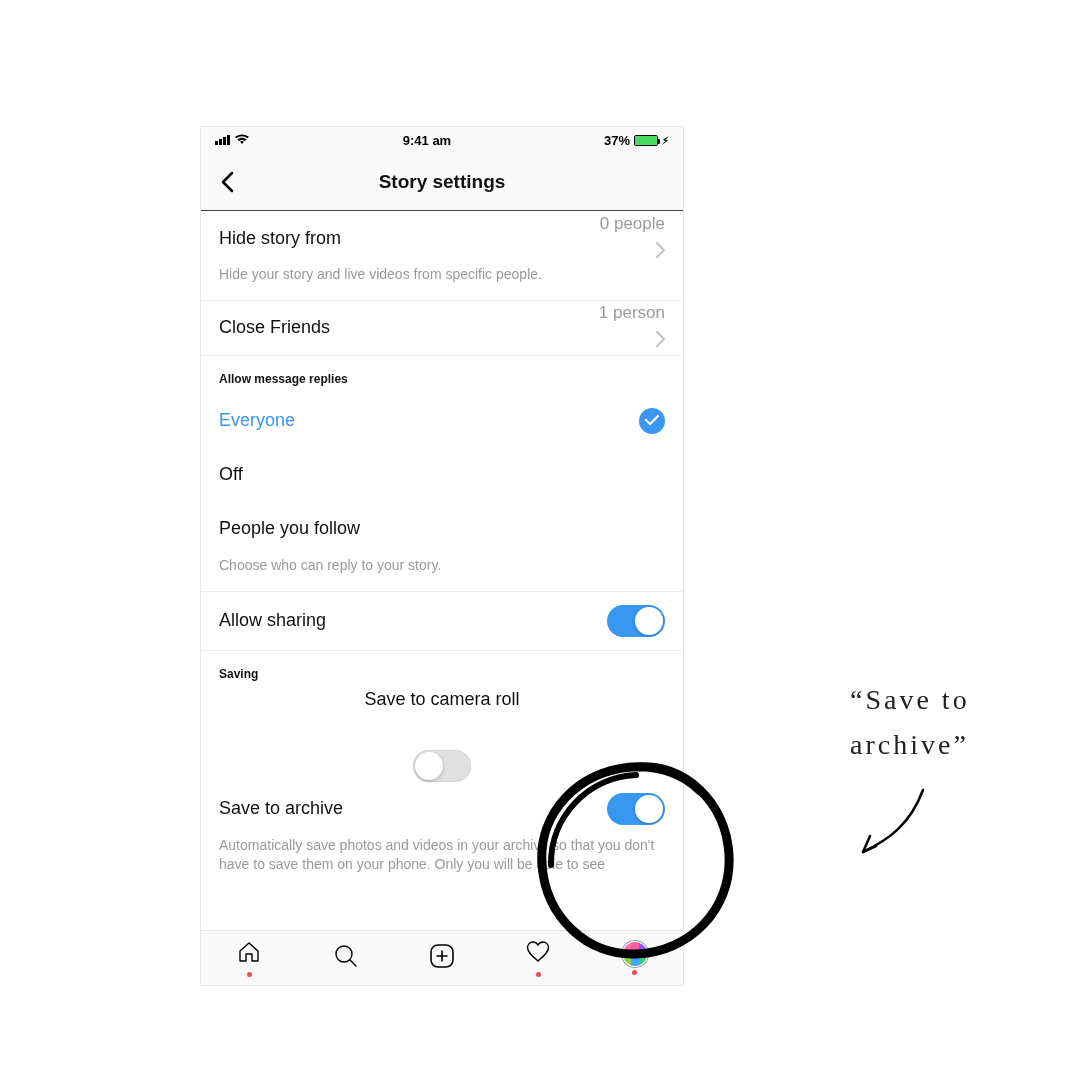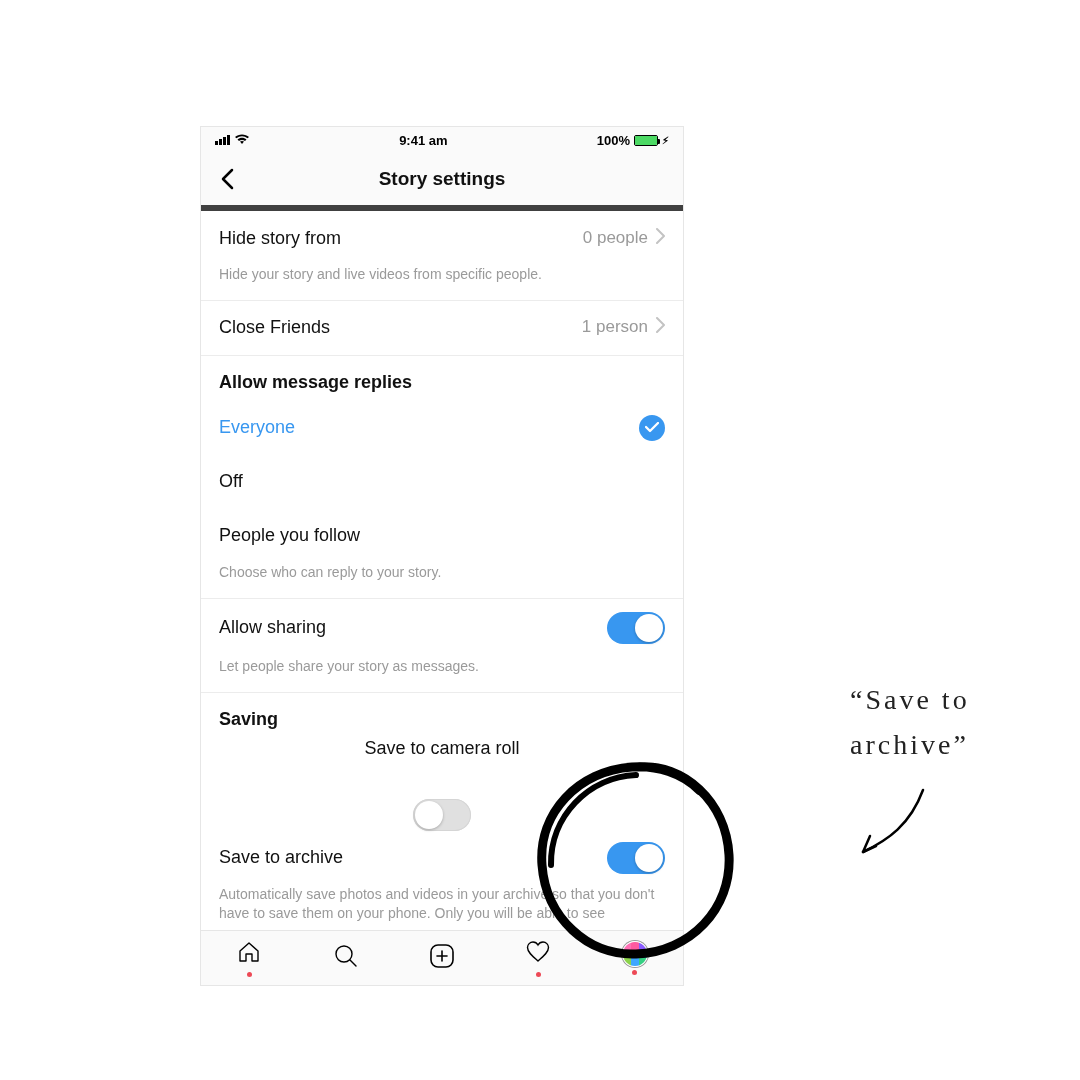--- a/index.html
+++ b/index.html
@@ -50,21 +50,21 @@
   .battery::after { content:""; position:absolute; right:-3px; top:3px; width:2px; height:5px; background:#000; border-radius:0 1px 1px 0;}
   .battery-fill { height: 100%; width: 100%; background: #4cd964; border-radius:1px; }
   .bolt { font-size: 10px; }
   
   .nav-header {
     height: 58px;
     display: flex;
     align-items: center;
     justify-content: center;
     position: relative;
-    border-bottom: 6px solid #404040;
+    border-bottom: 1px solid #404040;
     background: #fafafa;
   }
   .back-chevron {
     position: absolute;
     left: 10px;
     width: 32px; height: 32px;
     display: flex; align-items: center; justify-content: center;
     cursor: pointer;
   }
   .nav-title { font-size: 19px; font-weight: 700; color: #111; }
@@ -77,30 +77,30 @@
   .section { background:#fff; }
   .row {
     display: flex;
     align-items: center;
     justify-content: space-between;
     padding: 0 18px;
     min-height: 54px;
     gap: 40px;
   }
   .row-main { font-size: 18px; color: #111; }
-  .row-value { font-size: 17px; color: #9a9a9a; display:flex; align-items:flex-start; gap:8px; }
+  .row-value { font-size: 17px; color: #9a9a9a; display:flex; align-items:flex-end; gap:8px;flex-direction:column; }
   .chev-right { color:#c3c3c3; }
   .caption {
     padding: 0 18px 16px 18px;
     font-size: 14px;
     color: #9a9a9a;
     line-height: 1.35;
   }
   .sep { border-top: 1px solid #ececec; }
-  .sec-head { font-size: 18px; font-weight: 700; color:#111; padding: 16px 18px 8px 18px; }
+  .sec-head { font-size: 12px; font-weight: 700; color:#111; padding: 16px 18px 8px 18px; }
   .radio-row {
     display:flex; align-items:center; justify-content:space-between;
     padding: 12px 18px; min-height: 54px; gap: 12px;
   }
   .radio-label { font-size: 18px; color:#111; }
   .radio-label.selected { color: #3897f0; }
   .radio-check {
     width: 26px; height: 26px; border-radius: 50%;
     background: #3897f0; display:flex; align-items:center; justify-content:center;
     color:#fff;
@@ -182,21 +182,21 @@
           <span></span>
         </div>
       <span class="wifi">
         <svg width="16" height="12" viewBox="0 0 16 12">
             <path d="M8 11 L10 8.5 C9 7.8 7 7.8 6 8.5 Z M3.5 6.5 C6 4.2 10 4.2 12.5 6.5 L11 8 C9.2 6.5 6.8 6.5 5 8 Z M1 4 C4.5 0.5 11.5 0.5 15 4 L13.5 5.3 C10.5 2.5 5.5 2.5 2.5 5.3 Z" fill="#000"></path>
           </svg>
       </span>
     </div>
     <div>9:41 am</div>
     <div class="status-right">
-      <span>100%</span>
+      <span>37%</span>
       <div class="battery">
           <div class="battery-fill"></div>
         </div>
       <span class="bolt">⚡︎</span>
     </div>
   </div>
 
   <div class="nav-header">
     <div class="back-chevron">
       <svg width="14" height="22" viewBox="0 0 14 22">
@@ -262,21 +262,20 @@
 
     <div class="sep"></div>
 
     <div class="section">
       <div class="row" style="min-height:58px;">
         <div class="row-main">Allow sharing</div>
         <div class="toggle on">
             <div class="knob"></div>
           </div>
       </div>
-      <div class="caption">Let people share your story as messages.</div>
     </div>
 
     <div class="sep"></div>
 
     <div class="section sec-saving">
       <div class="sec-head">Saving</div>
       <div class="row" style="min-height:54px;flex-direction:column;">
         <div class="row-main">Save to camera roll</div>
         <div class="toggle off">
             <div class="knob"></div>

